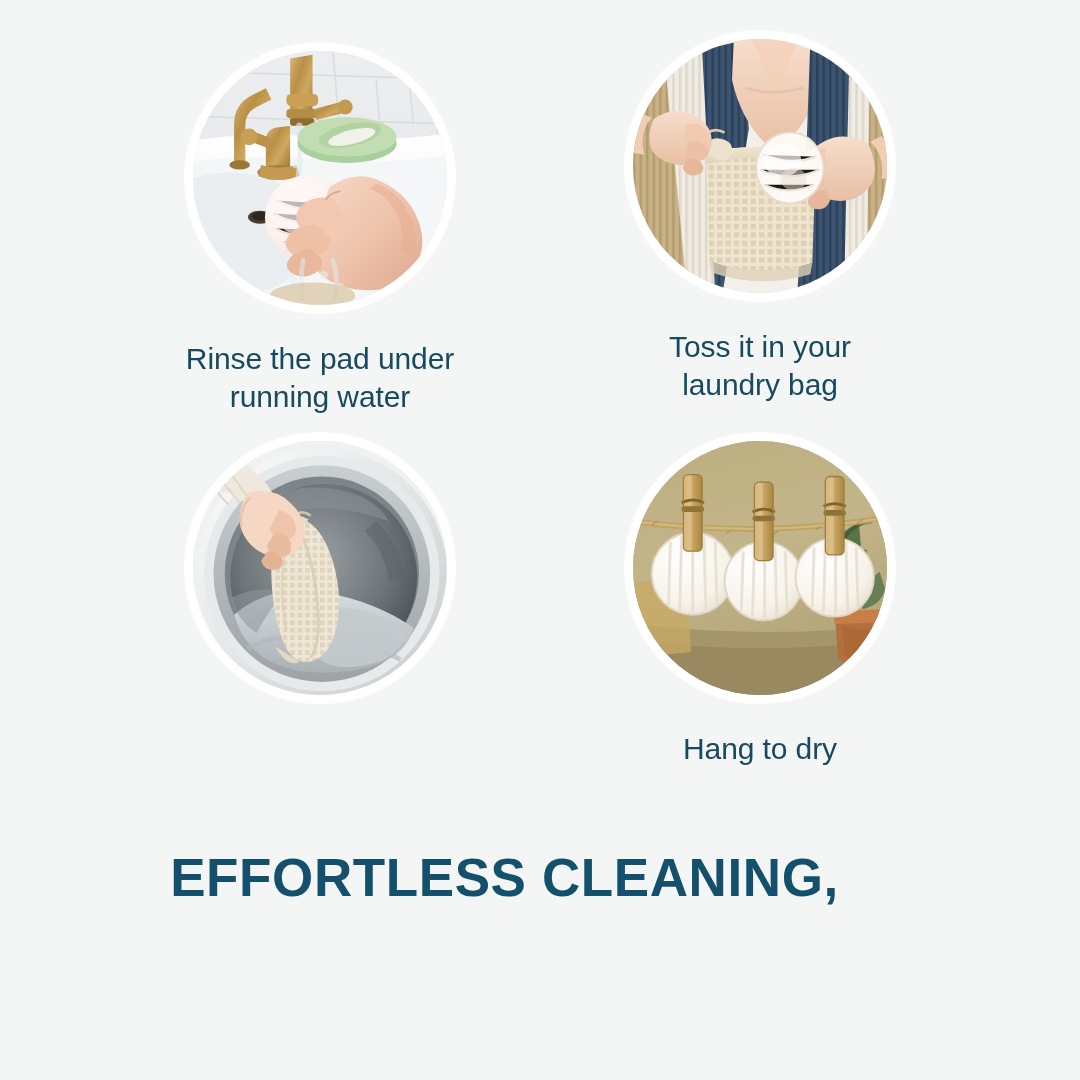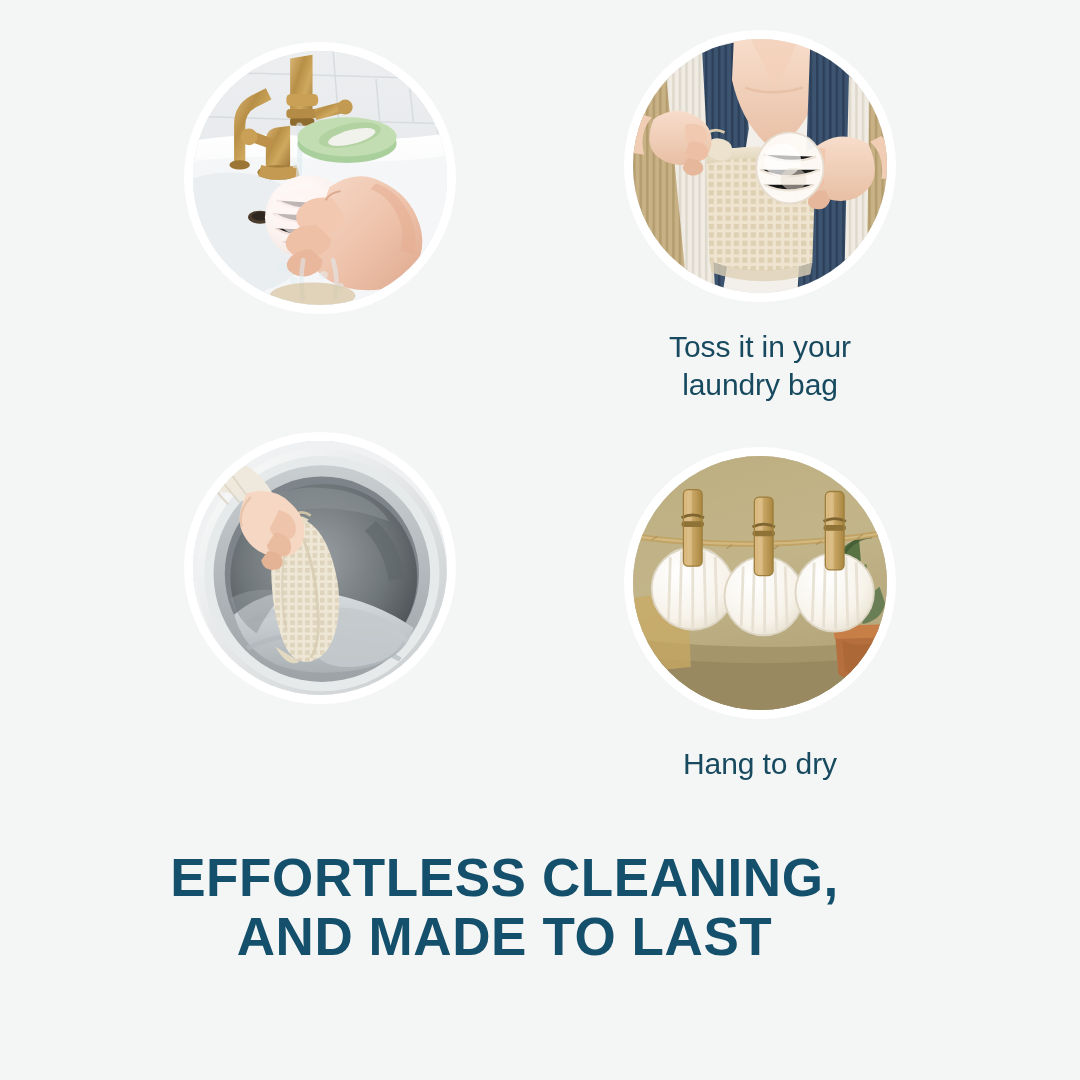--- a/index.html
+++ b/index.html
@@ -25,21 +25,21 @@
   }
 
   .step {
     position:absolute;
     width:440px;
     text-align:center;
   }
   .step.r1c1 { left:100px;  top:42px; }
   .step.r1c2 { left:540px;  top:30px; }
   .step.r2c1 { left:100px;  top:432px; }
-  .step.r2c2 { left:540px;  top:447px; }
+  .step.r2c2 { left:540px;  top:432px; }
 
   .photo-wrap {
     width:272px; height:272px;
     margin:0 auto;
     border-radius:50%;
     background:#ffffff;
     padding:9px;
     position:relative;
   }
   .photo {
@@ -194,20 +194,22 @@
               <circle cx="140" cy="240" r="4.5"></circle>
               <circle cx="158" cy="252" r="3.5"></circle>
               <circle cx="86" cy="250" r="3"></circle>
               <path d="M150 224 q6 20 2 40" stroke="#e0ecf2" stroke-width="5" fill="none" stroke-linecap="round"></path>
               <path d="M118 224 q-4 22 0 42" stroke="#e0ecf2" stroke-width="5" fill="none" stroke-linecap="round"></path>
             </g>
             <ellipse cx="128" cy="262" rx="46" ry="14" fill="#c7a96e" opacity="0.45"></ellipse>
           </svg>
         </div>
       </div>
+      <div class="step-caption">Rinse the pad under
+running water</div>
     </div>
 
     <div class="step r1c2">
       <div class="photo-wrap">
         <div class="photo">
           <svg viewBox="0 0 272 272" preserveAspectRatio="xMidYMid slice">
             <defs>
               <linearGradient id="skin2" x1="0" y1="0" x2="0" y2="1">
                 <stop offset="0" stop-color="#f7ddcb"></stop>
                 <stop offset="1" stop-color="#e8bfa4"></stop>
@@ -495,16 +497,15 @@
           </svg>
         </div>
       </div>
       <div class="step-caption">Hang to dry</div>
     </div>
 
   </div>
 
   <div class="headline">
     <span class="hl-line">EFFORTLESS CLEANING,</span>
-    <span class="hl-line">AND MADE TO LAST</span>
   </div>
 
 </div>
 
 </body></html>

